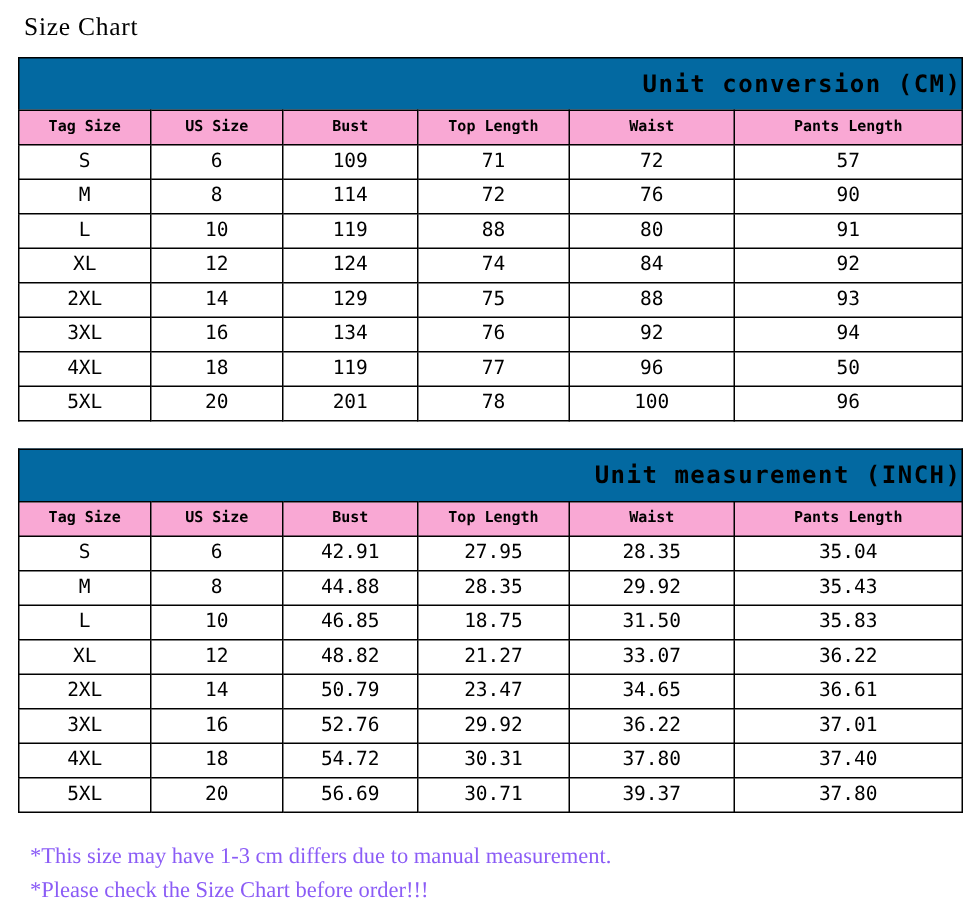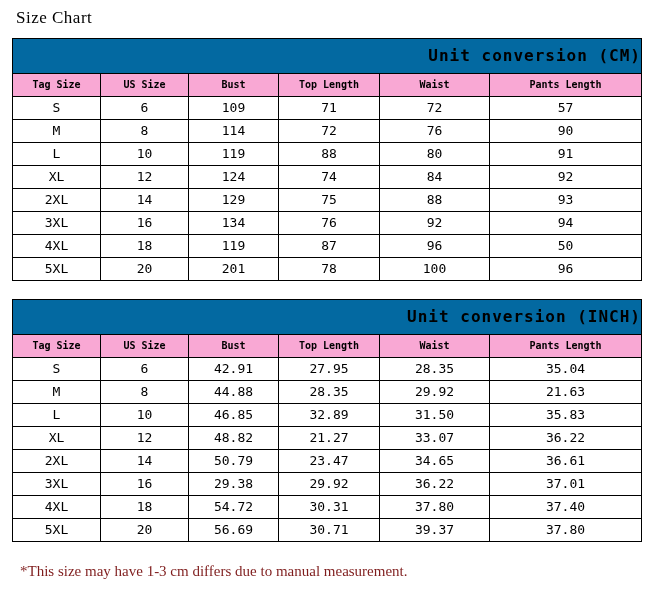--- a/index.html
+++ b/index.html
@@ -72,21 +72,21 @@
   col.c2 { width: 90px; }
   col.c3 { width: 101px; }
   col.c4 { width: 110px; }
   col.c5 { width: 152px; }
 
   .notes {
     margin-top: 6px;
     margin-left: 8px;
   }
   .note-line {
-    color: #7f1d1d;
+    color: #8b5cf6;
     font-family: "Liberation Serif", serif;
     font-size: 15px;
     line-height: 1.55;
   }
 </style>
 </head>
 <body>
 
 <div class="page">
 
@@ -158,37 +158,37 @@
         <td>16</td>
         <td>134</td>
         <td>76</td>
         <td>92</td>
         <td>94</td>
       </tr>
       <tr>
         <td>4XL</td>
         <td>18</td>
         <td>119</td>
-        <td>87</td>
+        <td>77</td>
         <td>96</td>
         <td>50</td>
       </tr>
       <tr>
         <td>5XL</td>
         <td>20</td>
         <td>201</td>
         <td>78</td>
         <td>100</td>
         <td>96</td>
       </tr>
     </tbody>
   </table>
 
   <table class="size-table">
-    <caption>Unit conversion (INCH)</caption>
+    <caption>Unit measurement (INCH)</caption>
     <colgroup>
       <col class="c0">
         <col class="c1">
         <col class="c2">
         <col class="c3">
         <col class="c4">
         <col class="c5">
     </colgroup>
     <thead>
       <tr>
@@ -208,27 +208,27 @@
         <td>27.95</td>
         <td>28.35</td>
         <td>35.04</td>
       </tr>
       <tr>
         <td>M</td>
         <td>8</td>
         <td>44.88</td>
         <td>28.35</td>
         <td>29.92</td>
-        <td>21.63</td>
+        <td>35.43</td>
       </tr>
       <tr>
         <td>L</td>
         <td>10</td>
         <td>46.85</td>
-        <td>32.89</td>
+        <td>18.75</td>
         <td>31.50</td>
         <td>35.83</td>
       </tr>
       <tr>
         <td>XL</td>
         <td>12</td>
         <td>48.82</td>
         <td>21.27</td>
         <td>33.07</td>
         <td>36.22</td>
@@ -237,21 +237,21 @@
         <td>2XL</td>
         <td>14</td>
         <td>50.79</td>
         <td>23.47</td>
         <td>34.65</td>
         <td>36.61</td>
       </tr>
       <tr>
         <td>3XL</td>
         <td>16</td>
-        <td>29.38</td>
+        <td>52.76</td>
         <td>29.92</td>
         <td>36.22</td>
         <td>37.01</td>
       </tr>
       <tr>
         <td>4XL</td>
         <td>18</td>
         <td>54.72</td>
         <td>30.31</td>
         <td>37.80</td>
@@ -263,15 +263,16 @@
         <td>56.69</td>
         <td>30.71</td>
         <td>39.37</td>
         <td>37.80</td>
       </tr>
     </tbody>
   </table>
 
   <div class="notes">
     <div class="note-line">*This size may have 1-3 cm differs due to manual measurement.</div>
+    <div class="note-line">*Please check the Size Chart before order!!!</div>
   </div>
 
 </div>
 
 </body></html>

